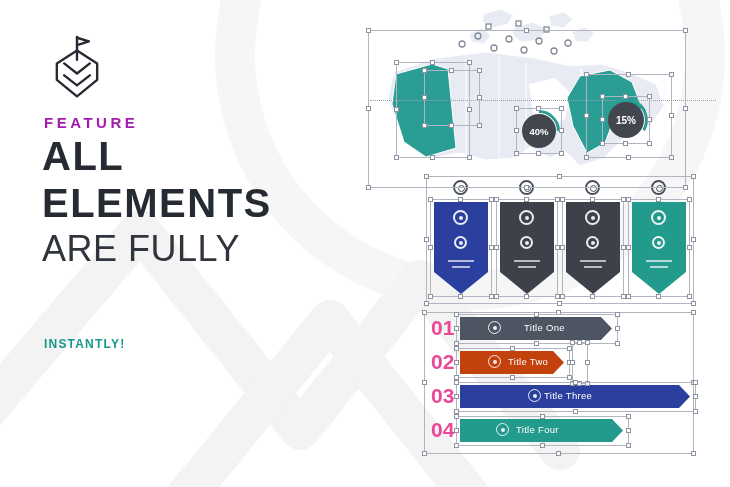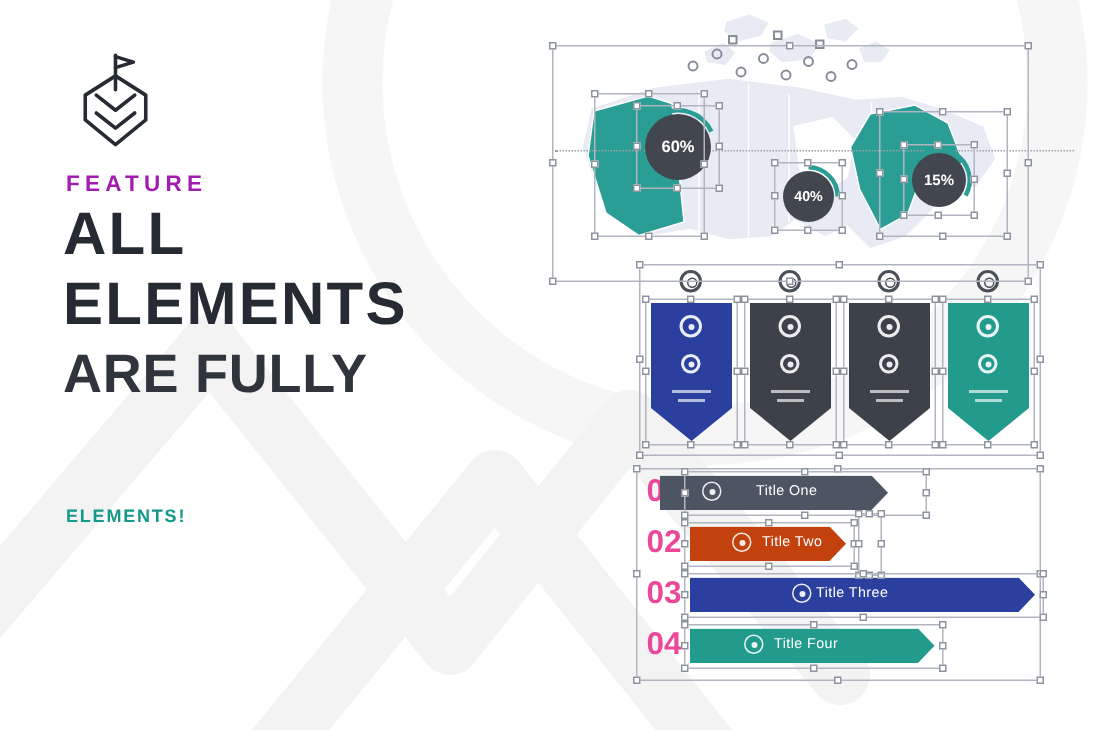--- a/index.html
+++ b/index.html
@@ -7,21 +7,21 @@
   #stage { position:relative; width:730px; height:487px; background:#fff; overflow:hidden; }
 
   
   #watermark { position:absolute; left:0; top:0; z-index:0; }
 
   
   .eyebrow { position:absolute; left:44px; top:114px; color:#a21caf; font-weight:bold;
              font-size:15px; letter-spacing:3.5px; z-index:2; }
   .t-bold  { position:absolute; left:42px; font-size:40px; font-weight:800; color:#262b33;
              letter-spacing:1.5px; z-index:2; }
-  .t-light { position:absolute; left:42px; font-size:36px; font-weight:700; color:#30353d;
+  .t-light { position:absolute; left:42px; font-size:36px; font-weight:400; color:#30353d;
              letter-spacing:.5px; z-index:2; }
   .tagline { position:absolute; left:44px; color:#14998a; font-weight:bold; font-size:12px;
              letter-spacing:1.2px; z-index:2; }
 
   
   .selbox { position:absolute; border:1px solid #b0b5c0; z-index:30; background:transparent; }
   .selbox i { position:absolute; width:5px; height:5px; background:#fff; border:1px solid #8d939f; }
   .selbox .h0{left:-3px;top:-3px} .selbox .h1{left:calc(50% - 3px);top:-3px} .selbox .h2{right:-3px;top:-3px}
   .selbox .h3{left:-3px;top:calc(50% - 3px)} .selbox .h4{right:-3px;top:calc(50% - 3px)}
   .selbox .h5{left:-3px;bottom:-3px} .selbox .h6{left:calc(50% - 3px);bottom:-3px} .selbox .h7{right:-3px;bottom:-3px}
@@ -76,21 +76,21 @@
       <path d="M22,34 L36,45 L50,34"></path>
       <path d="M22,47 L36,58 L50,47"></path>
       <path d="M36,20 V30"></path>
     </g>
   </svg>
 
   <div class="eyebrow">FEATURE</div>
   <div class="t-bold" style="top:181px">ELEMENTS</div>
   <div class="t-bold" style="top:134px">ALL</div>
   <div class="t-light" style="top:228px">ARE FULLY</div>
-  <div class="tagline" style="top:337px">ELEMENTS!</div>
+  <div class="tagline" style="top:337px">INSTANTLY!</div>
 
   <svg style="position:absolute;left:366px;top:8px;z-index:5" width="325" height="190" viewBox="0 0 325 190">
     <g fill="#e9ebf4" stroke="#ffffff" stroke-width="1">
       <path d="M118,6 l16,-5 13,6 -5,9 -15,4 -11,-7 z"></path>
       <path d="M148,20 l18,-6 15,7 -7,11 -19,2 -9,-8 z"></path>
       <path d="M183,8 l15,-4 9,7 -9,9 -13,-2 z"></path>
       <path d="M103,26 l13,-6 9,7 -7,9 -13,-2 z"></path>
       <path d="M206,24 l12,-5 10,6 -6,9 -12,0 z"></path>
       <path d="M28,64 L70,50 120,44 168,50 205,58 235,56 262,64 290,76 298,98 284,118 264,110 256,132 238,150 214,158 199,143 184,150 164,139 149,150 120,152 94,145 70,149 45,139 32,119 22,90 Z"></path>
     </g>
@@ -113,23 +113,20 @@
       <circle cx="188" cy="43" r="3"></circle>
         <circle cx="202" cy="35" r="3"></circle>
       <rect x="120" y="16" width="5" height="5"></rect>
         <rect x="150" y="13" width="5" height="5"></rect>
         <rect x="178" y="19" width="5" height="5"></rect>
     </g>
   </svg>
 
   <div class="dotline"></div>
 
-  <div class="badge arc-a" style="left:430px;top:76px;width:44px;height:44px;font-size:11px">
-    <span>60%</span>
-  </div>
   <div class="badge arc-b" style="left:522px;top:114px;width:34px;height:34px;font-size:9.5px">
     <span>40%</span>
   </div>
   <div class="badge arc-c" style="left:608px;top:102px;width:36px;height:36px;font-size:10px">
     <span>15%</span>
   </div>
 
   <div class="selbox" style="left:368px;top:30px;width:318px;height:158px">
       <i class="h0"></i>
       <i class="h1"></i>
@@ -270,21 +267,21 @@
       <i class="h5"></i>
       <i class="h6"></i>
       <i class="h7"></i>
     </div>
 
   <div class="lnum" style="left:431px;top:316px">01</div>
   <div class="lnum" style="left:431px;top:350px">02</div>
   <div class="lnum" style="left:431px;top:384px">03</div>
   <div class="lnum" style="left:431px;top:418px">04</div>
 
-  <div class="ribbon" style="left:440px;top:317px;width:152px;background:#4d5462">
+  <div class="ribbon" style="left:460px;top:317px;width:152px;background:#4d5462">
     <span class="ring" style="left:28px"></span>
     <span class="rtitle" style="left:64px">Title One</span>
   </div>
   <div class="ribbon" style="left:460px;top:351px;width:104px;background:#c2410c">
     <span class="ring" style="left:28px"></span>
     <span class="rtitle" style="left:48px">Title Two</span>
   </div>
   <div class="ribbon" style="left:460px;top:385px;width:230px;background:#2b3f9e">
     <span class="ring" style="left:68px"></span>
     <span class="rtitle" style="left:84px">Title Three</span>

